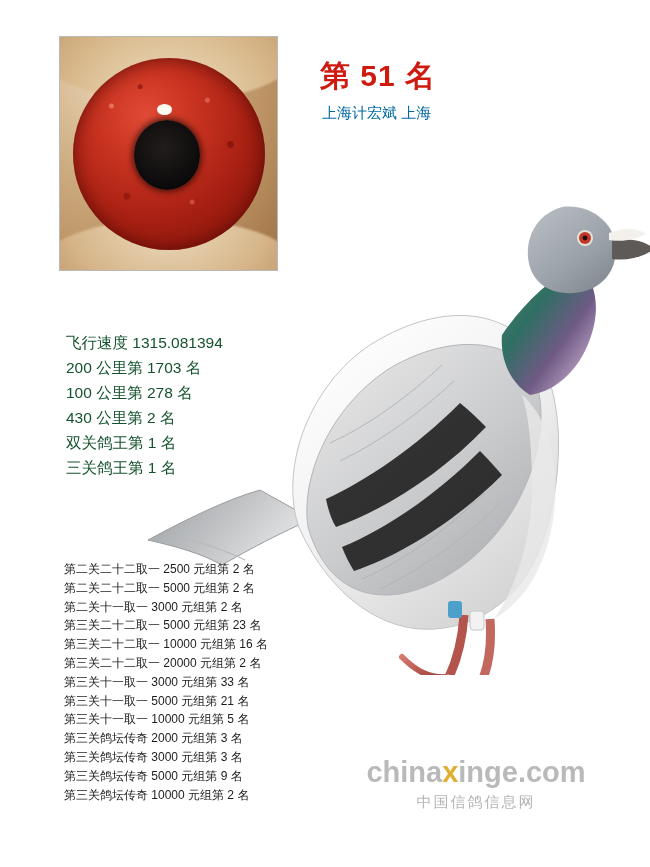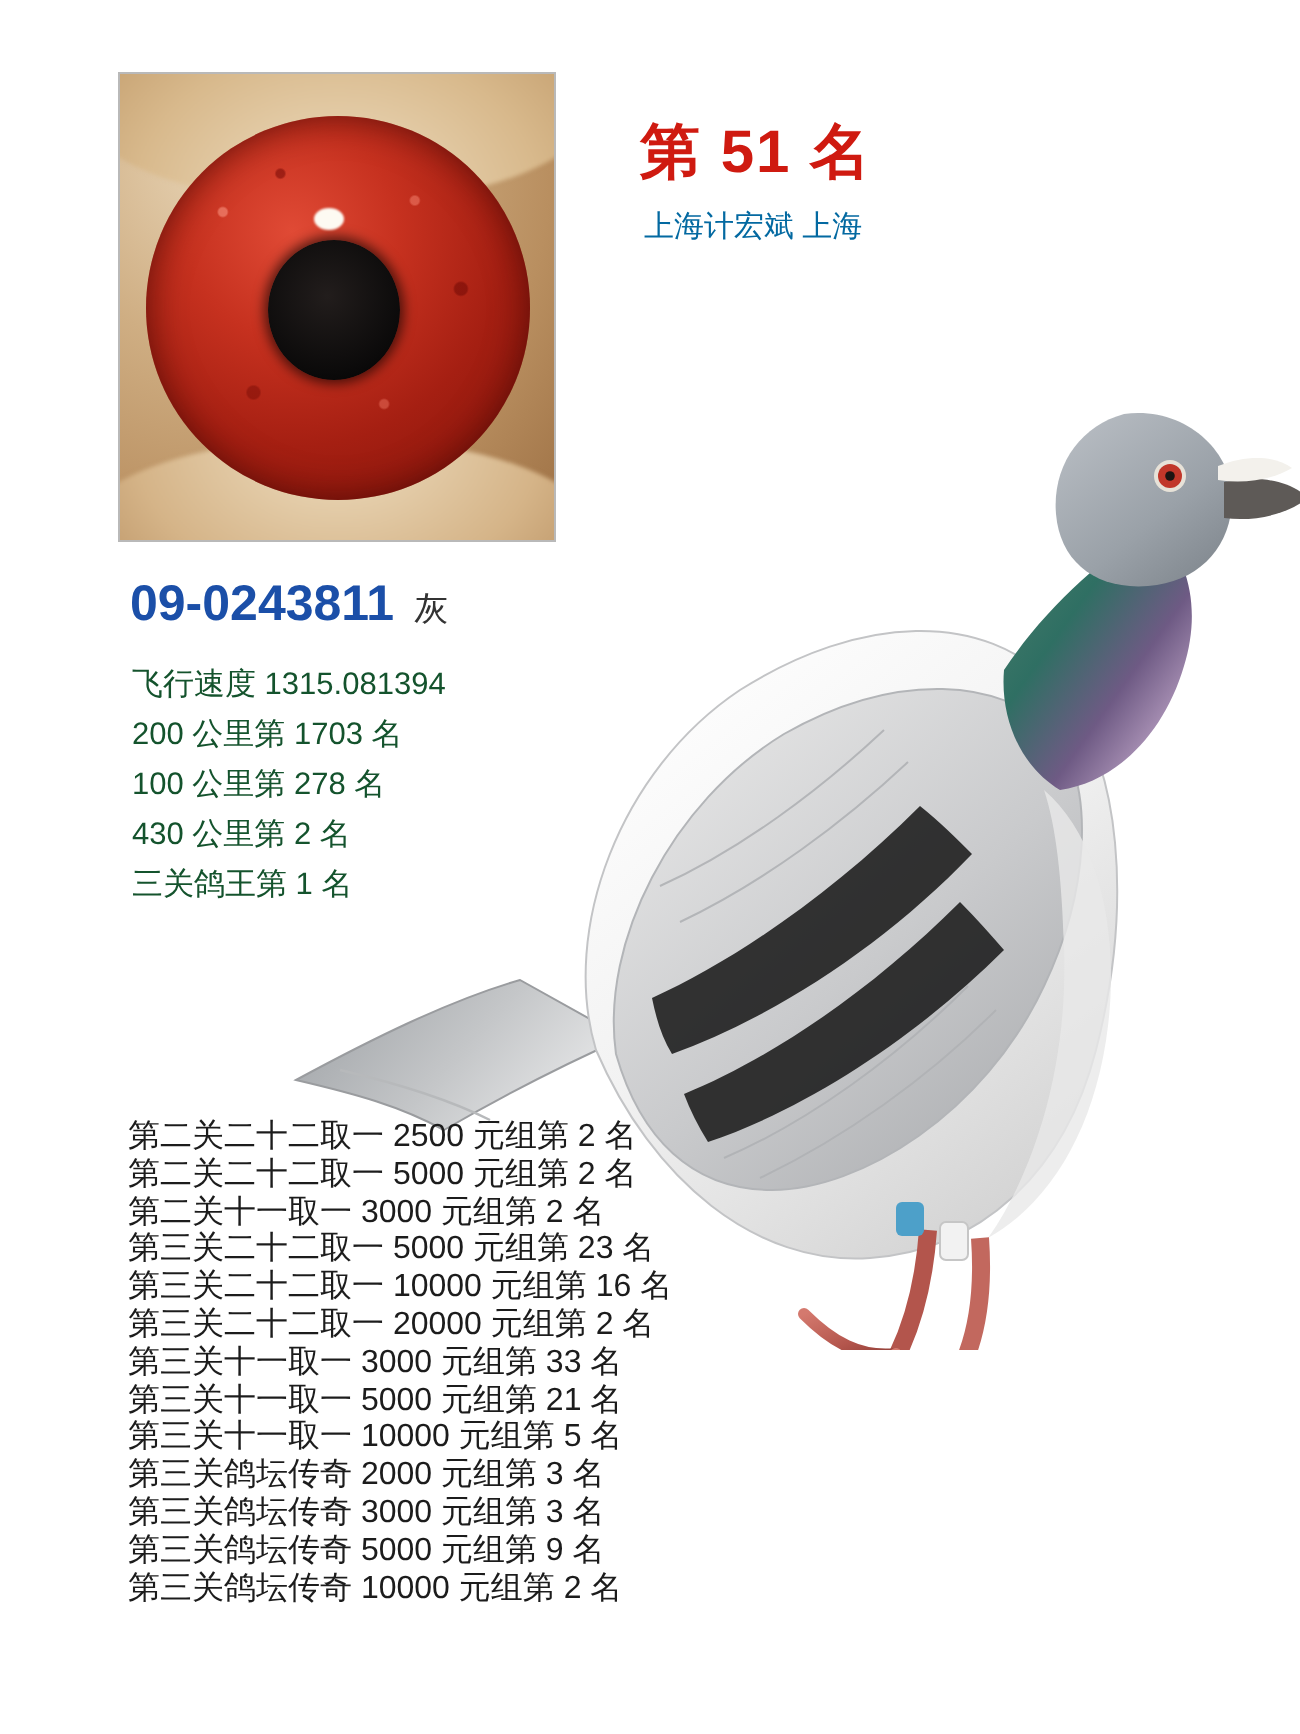--- a/index.html
+++ b/index.html
@@ -149,21 +149,21 @@
     top: 330px;
     font-size: 15.5px;
     line-height: 25px;
     color: #14532d;
     white-space: nowrap;
   }
   #prizes {
     position: absolute;
     left: 64px;
     top: 560px;
-    font-size: 16px;
+    font-size: 12px;
     line-height: 18.8px;
     color: #1c1c1c;
     white-space: nowrap;
   }
 
   
   #watermark {
     position: absolute;
     left: 341px;
     top: 756px;
@@ -302,42 +302,44 @@
       <path d="M318 582 C 322 592, 330 600, 342 604"></path>
       <path d="M352 584 C 336 590, 322 596, 308 602"></path>
       <path d="M352 584 C 362 592, 374 598, 388 600"></path>
       <path d="M352 584 C 352 596, 350 606, 344 614"></path>
     </g>
   </svg>
 
   <div id="rank">第 51 名</div>
   <div id="owner">上海计宏斌  上海</div>
 
-  <div id="ring-row">
-    <span id="ring-number">09-0243811</span><span id="ring-color">灰</span>
-  </div>
 
   <div id="stats">
     <div>飞行速度 1315.081394</div>
     <div>200 公里第 1703 名</div>
     <div>100 公里第 278 名</div>
     <div>430 公里第 2 名</div>
+    <div>双关鸽王第 1 名</div>
     <div>三关鸽王第 1 名</div>
   </div>
 
   <div id="prizes">
     <div>第二关二十二取一 2500 元组第 2 名</div>
     <div>第二关二十二取一 5000 元组第 2 名</div>
     <div>第二关十一取一 3000 元组第 2 名</div>
     <div>第三关二十二取一 5000 元组第 23 名</div>
     <div>第三关二十二取一 10000 元组第 16 名</div>
     <div>第三关二十二取一 20000 元组第 2 名</div>
     <div>第三关十一取一 3000 元组第 33 名</div>
     <div>第三关十一取一 5000 元组第 21 名</div>
     <div>第三关十一取一 10000 元组第 5 名</div>
     <div>第三关鸽坛传奇 2000 元组第 3 名</div>
     <div>第三关鸽坛传奇 3000 元组第 3 名</div>
     <div>第三关鸽坛传奇 5000 元组第 9 名</div>
     <div>第三关鸽坛传奇 10000 元组第 2 名</div>
   </div>
 
+  <div id="watermark">
+    <div id="wm-main"><span>china</span><span class="x">x</span><span>inge.com</span></div>
+    <div id="wm-sub">中国信鸽信息网</div>
+  </div>
 
 </div>
 
 </body></html>

